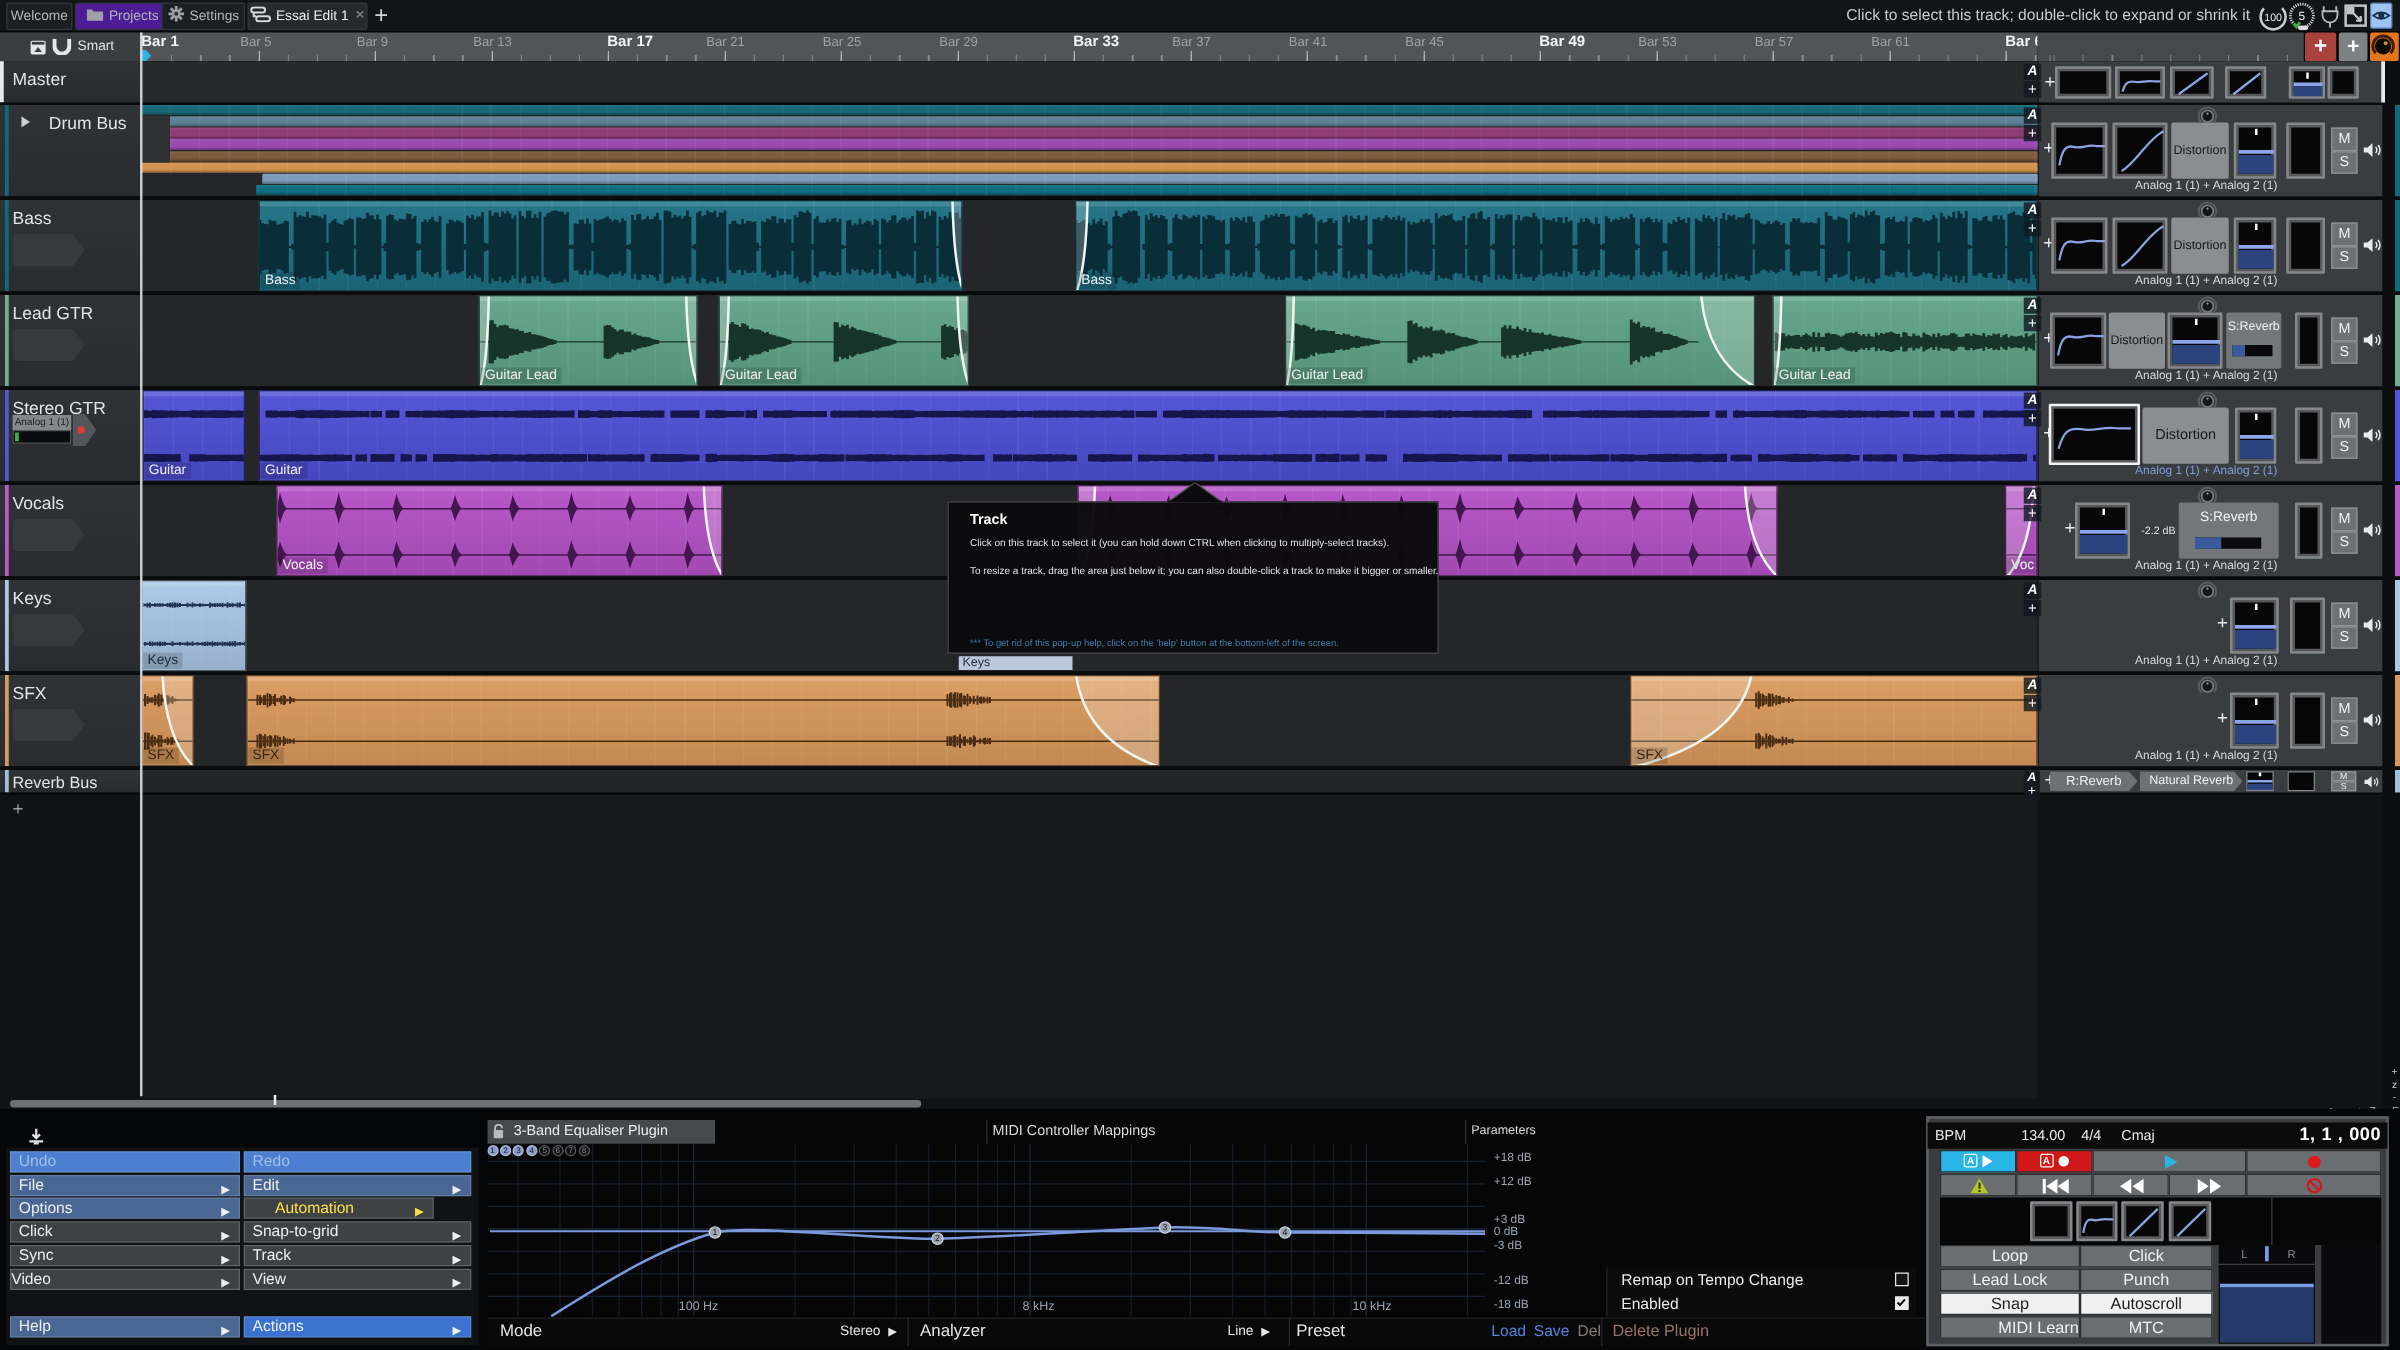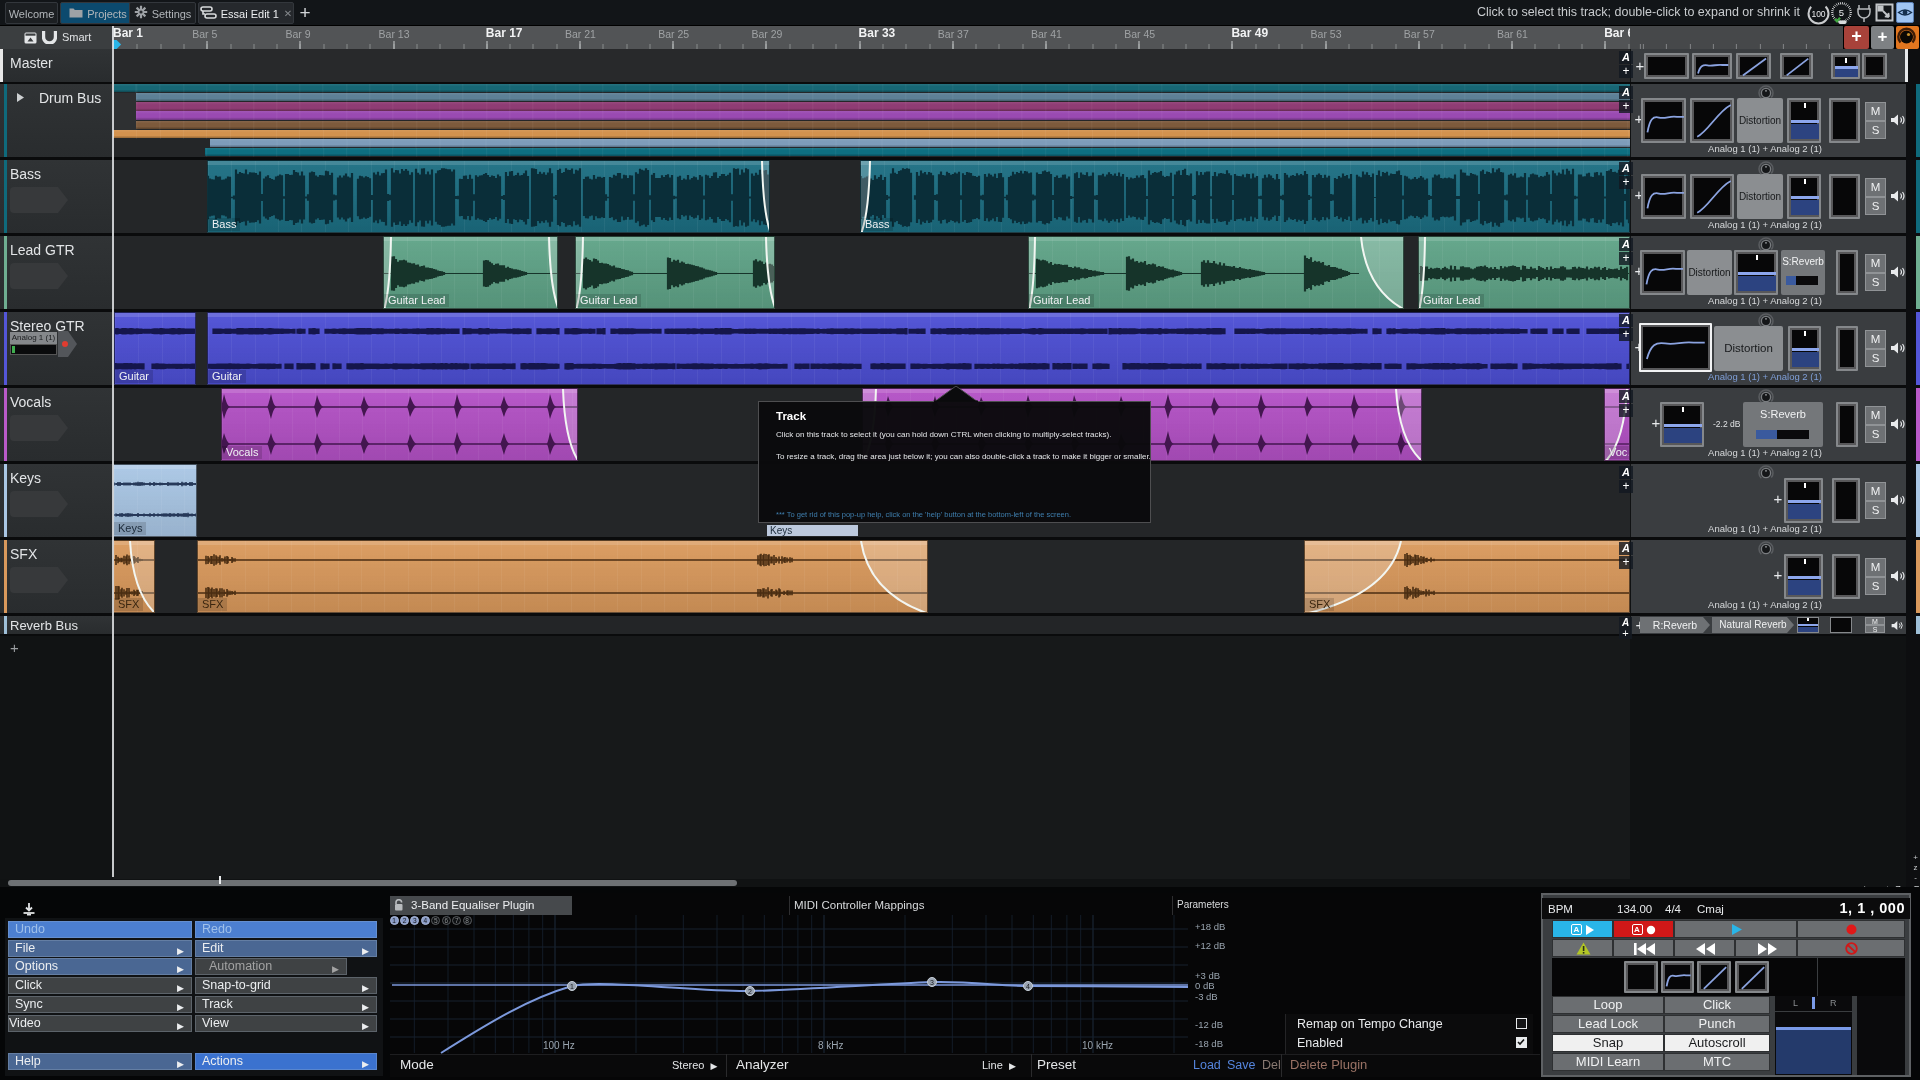--- a/index.html
+++ b/index.html
@@ -2,21 +2,21 @@
 <html><head><meta charset="utf-8"><style>
 *{margin:0;padding:0;box-sizing:border-box}
 body{width:1920px;height:1080px;background:#000;font-family:"Liberation Sans",sans-serif;overflow:hidden;position:relative}
 .ab{position:absolute}
 .grid{background-image:repeating-linear-gradient(90deg,rgba(255,255,255,0.05) 0px,rgba(255,255,255,0.05) 1px,transparent 1px,transparent 93.2px),repeating-linear-gradient(90deg,rgba(255,255,255,0.022) 0px,rgba(255,255,255,0.022) 1px,transparent 1px,transparent 23.3px)}
 .clipgrid{background-image:repeating-linear-gradient(90deg,rgba(255,255,255,0.05) 0px,rgba(255,255,255,0.05) 1px,transparent 1px,transparent 23.3px)}
 .lbl{position:absolute;left:0;bottom:1px;font-size:11px;line-height:13px;padding:0 4px;white-space:nowrap}
 </style></head><body>
 <div style="position:absolute;left:0;top:0;width:1920px;height:26px;background:#121518;border-bottom:1px solid #000"></div>
 <div style="position:absolute;left:5px;top:2px;width:53px;height:22px;background:#1c1f22;border:1px solid #33373c;border-radius:2px;color:#b2b6ba;font-size:11px;line-height:20px;text-align:center;white-space:nowrap;overflow:hidden"><span style="vertical-align:middle">Welcome</span></div>
-<div style="position:absolute;left:60px;top:2px;width:76px;height:22px;background:#0c4a6e;border:1px solid #33373c;border-radius:2px;color:#b2b6ba;font-size:11px;line-height:20px;text-align:center;white-space:nowrap;overflow:hidden"><svg width="14" height="11" viewBox="0 0 14 11" style="vertical-align:-1px;margin-right:4px">
+<div style="position:absolute;left:60px;top:2px;width:76px;height:22px;background:#4c1d95;border:1px solid #33373c;border-radius:2px;color:#b2b6ba;font-size:11px;line-height:20px;text-align:center;white-space:nowrap;overflow:hidden"><svg width="14" height="11" viewBox="0 0 14 11" style="vertical-align:-1px;margin-right:4px">
       <path d="M0.5 1.5 h4 l1.4 1.6 h7.6 v7.4 h-13 z" fill="#9ea2a6"></path>
     </svg><span style="vertical-align:middle">Projects</span></div>
 <div style="position:absolute;left:129px;top:2px;width:67px;height:22px;background:#1c1f22;border:1px solid #33373c;border-radius:2px;color:#b2b6ba;font-size:11px;line-height:20px;text-align:center;white-space:nowrap;overflow:hidden"><svg width="14" height="14" viewBox="0 0 14 14" style="vertical-align:-2px;margin-right:4px">
       <g fill="#9ea2a6">
         <circle cx="7" cy="7" r="3.2"></circle>
         <g stroke="#9ea2a6" stroke-width="2.2">
           <line x1="7" y1="7" x2="13.20" y2="7.00"></line>
           <line x1="7" y1="7" x2="11.38" y2="11.38"></line>
           <line x1="7" y1="7" x2="7.00" y2="13.20"></line>
           <line x1="7" y1="7" x2="2.62" y2="11.38"></line>
@@ -772,21 +772,21 @@
       <path d="M1.5 11 h11"></path>
     </g>
     <path d="M5 12.6 h4" stroke="#e0e2e4" stroke-width="1.8"></path>
   </svg>
 <div style="position:absolute;left:5px;top:918px;width:378px;height:158px;background:#101214"></div>
 <div style="position:absolute;left:8px;top:921px;width:184px;height:17px;background:#4c7fd0;border:1px solid rgba(170,185,205,0.28);color:#9fc0ea;font-size:12.5px;line-height:15px;padding-left:6px">Undo</div>
 <div style="position:absolute;left:195px;top:921px;width:182px;height:17px;background:#4c7fd0;border:1px solid rgba(170,185,205,0.28);color:#9fc0ea;font-size:12.5px;line-height:15px;padding-left:6px">Redo</div>
 <div style="position:absolute;left:8px;top:939.7px;width:184px;height:17px;background:#4a6793;border:1px solid rgba(170,185,205,0.28);color:#eceef0;font-size:12.5px;line-height:15px;padding-left:6px">File<span style="position:absolute;right:7px;top:3px;font-size:9px">▶</span></div>
 <div style="position:absolute;left:195px;top:939.7px;width:182px;height:17px;background:#4a6793;border:1px solid rgba(170,185,205,0.28);color:#eceef0;font-size:12.5px;line-height:15px;padding-left:6px">Edit<span style="position:absolute;right:7px;top:3px;font-size:9px">▶</span></div>
 <div style="position:absolute;left:8px;top:958.4000000000001px;width:184px;height:17px;background:#4a6793;border:1px solid rgba(170,185,205,0.28);color:#eceef0;font-size:12.5px;line-height:15px;padding-left:6px">Options<span style="position:absolute;right:7px;top:3px;font-size:9px">▶</span></div>
-<div style="position:absolute;left:195px;top:958.4000000000001px;width:152px;height:17px;background:#3f4244;border:1px solid rgba(170,185,205,0.28);color:#a3a3a3;font-size:12.5px;line-height:15px;padding-left:13px">Automation<span style="position:absolute;right:7px;top:3px;font-size:9px">▶</span></div>
+<div style="position:absolute;left:195px;top:958.4000000000001px;width:152px;height:17px;background:#3f4244;border:1px solid rgba(170,185,205,0.28);color:#fde047;font-size:12.5px;line-height:15px;padding-left:24px">Automation<span style="position:absolute;right:7px;top:3px;font-size:9px">▶</span></div>
 <div style="position:absolute;left:8px;top:977.1000000000001px;width:184px;height:17px;background:#3f4244;border:1px solid rgba(170,185,205,0.28);color:#eceef0;font-size:12.5px;line-height:15px;padding-left:6px">Click<span style="position:absolute;right:7px;top:3px;font-size:9px">▶</span></div>
 <div style="position:absolute;left:195px;top:977.1000000000001px;width:182px;height:17px;background:#3f4244;border:1px solid rgba(170,185,205,0.28);color:#eceef0;font-size:12.5px;line-height:15px;padding-left:6px">Snap-to-grid<span style="position:absolute;right:7px;top:3px;font-size:9px">▶</span></div>
 <div style="position:absolute;left:8px;top:995.8000000000002px;width:184px;height:17px;background:#3f4244;border:1px solid rgba(170,185,205,0.28);color:#eceef0;font-size:12.5px;line-height:15px;padding-left:6px">Sync<span style="position:absolute;right:7px;top:3px;font-size:9px">▶</span></div>
 <div style="position:absolute;left:195px;top:995.8000000000002px;width:182px;height:17px;background:#3f4244;border:1px solid rgba(170,185,205,0.28);color:#eceef0;font-size:12.5px;line-height:15px;padding-left:6px">Track<span style="position:absolute;right:7px;top:3px;font-size:9px">▶</span></div>
 <div style="position:absolute;left:8px;top:1014.5000000000002px;width:184px;height:17px;background:#3f4244;border:1px solid rgba(170,185,205,0.28);color:#eceef0;font-size:12.5px;line-height:15px;padding-left:0">Video<span style="position:absolute;right:7px;top:3px;font-size:9px">▶</span></div>
 <div style="position:absolute;left:195px;top:1014.5000000000002px;width:182px;height:17px;background:#3f4244;border:1px solid rgba(170,185,205,0.28);color:#eceef0;font-size:12.5px;line-height:15px;padding-left:6px">View<span style="position:absolute;right:7px;top:3px;font-size:9px">▶</span></div>
 <div style="position:absolute;left:8px;top:1053px;width:184px;height:17px;background:#4a6793;border:1px solid rgba(170,185,205,0.28);color:#eceef0;font-size:12.5px;line-height:15px;padding-left:6px">Help<span style="position:absolute;right:7px;top:3px;font-size:9px">▶</span></div>
 <div style="position:absolute;left:195px;top:1053px;width:182px;height:17px;background:#3b72cf;border:1px solid rgba(170,185,205,0.28);color:#eceef0;font-size:12.5px;line-height:15px;padding-left:6px">Actions<span style="position:absolute;right:7px;top:3px;font-size:9px">▶</span></div>
 <div style="position:absolute;left:390px;top:893px;width:1150px;height:187px;background:#060607"></div>
 <div style="position:absolute;left:390px;top:896px;width:182px;height:19px;background:#46494c"></div>
@@ -959,21 +959,21 @@
     <div style="position:absolute;left:2px;top:2px;right:2px;bottom:2px;background:#070708"><svg width="28" height="26" viewBox="0 0 28 26">
         <path d="M2.8000000000000003,23.92 L25.2,2.08" fill="none" stroke="#8ba3e0" stroke-width="1.8"></path>
       </svg></div>
   </div>
 <div style="position:absolute;left:1552px;top:996px;width:112px;height:18px;background:#6b6e71;border:1px solid #2e3032;color:#f0f1f2;font-size:13px;line-height:16px;text-align:center">Loop</div>
 <div style="position:absolute;left:1664px;top:996px;width:106px;height:18px;background:#6b6e71;border:1px solid #2e3032;color:#f0f1f2;font-size:13px;line-height:16px;text-align:center">Click</div>
 <div style="position:absolute;left:1552px;top:1015px;width:112px;height:18px;background:#6b6e71;border:1px solid #2e3032;color:#f0f1f2;font-size:13px;line-height:16px;text-align:center">Lead Lock</div>
 <div style="position:absolute;left:1664px;top:1015px;width:106px;height:18px;background:#6b6e71;border:1px solid #2e3032;color:#f0f1f2;font-size:13px;line-height:16px;text-align:center">Punch</div>
 <div style="position:absolute;left:1552px;top:1034px;width:112px;height:18px;background:#f0f0f0;border:1px solid #2e3032;color:#1a1c1e;font-size:13px;line-height:16px;text-align:center">Snap</div>
 <div style="position:absolute;left:1664px;top:1034px;width:106px;height:18px;background:#f0f0f0;border:1px solid #2e3032;color:#1a1c1e;font-size:13px;line-height:16px;text-align:center">Autoscroll</div>
-<div style="position:absolute;left:1552px;top:1053px;width:112px;height:18px;background:#6b6e71;border:1px solid #2e3032;color:#f0f1f2;font-size:13px;line-height:16px;text-align:center">MIDI Learn</div>
+<div style="position:absolute;left:1552px;top:1053px;width:112px;height:18px;background:#6b6e71;border:1px solid #2e3032;color:#f0f1f2;font-size:13px;line-height:16px;text-align:right">MIDI Learn</div>
 <div style="position:absolute;left:1664px;top:1053px;width:106px;height:18px;background:#6b6e71;border:1px solid #2e3032;color:#f0f1f2;font-size:13px;line-height:16px;text-align:center">MTC</div>
 <div style="position:absolute;left:1775px;top:996px;width:77px;height:15px;background:#0a0a0c;color:#8a8d90;font-size:9px">
     <span style="position:absolute;left:18px;top:2px">L</span>
     <span style="position:absolute;left:55px;top:2px">R</span>
     <span style="position:absolute;left:37px;top:1px;width:2.5px;height:12px;background:#7a9ae8"></span>
   </div>
 <div style="position:absolute;left:1775px;top:1012px;width:77px;height:63px;background:#0a0a0c">
     <div style="position:absolute;left:1px;top:15px;width:75px;height:2.5px;background:#7a9ae8"></div>
     <div style="position:absolute;left:1px;top:18px;width:75px;height:44px;background:#243a6b"></div>
   </div>

